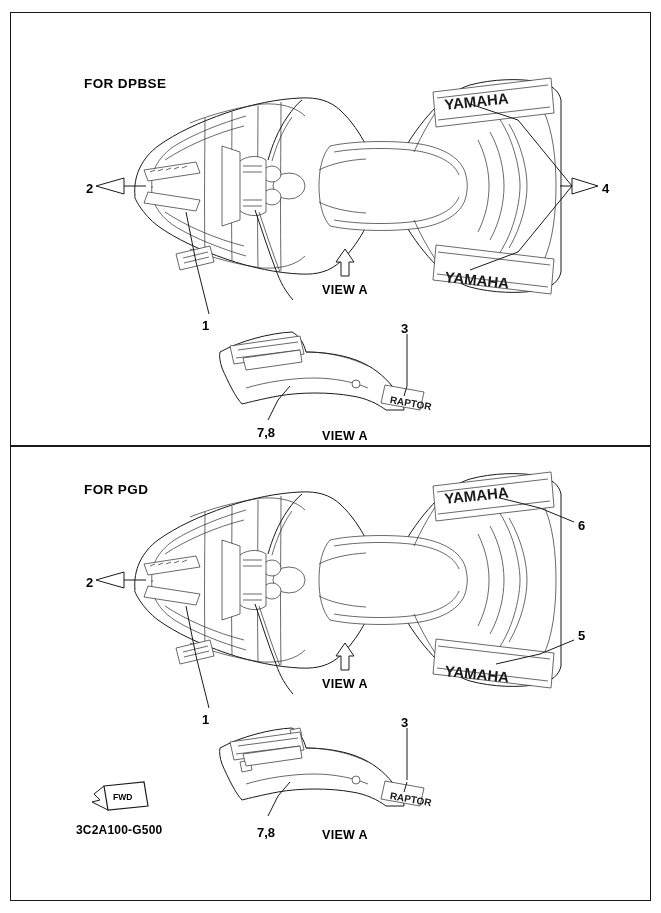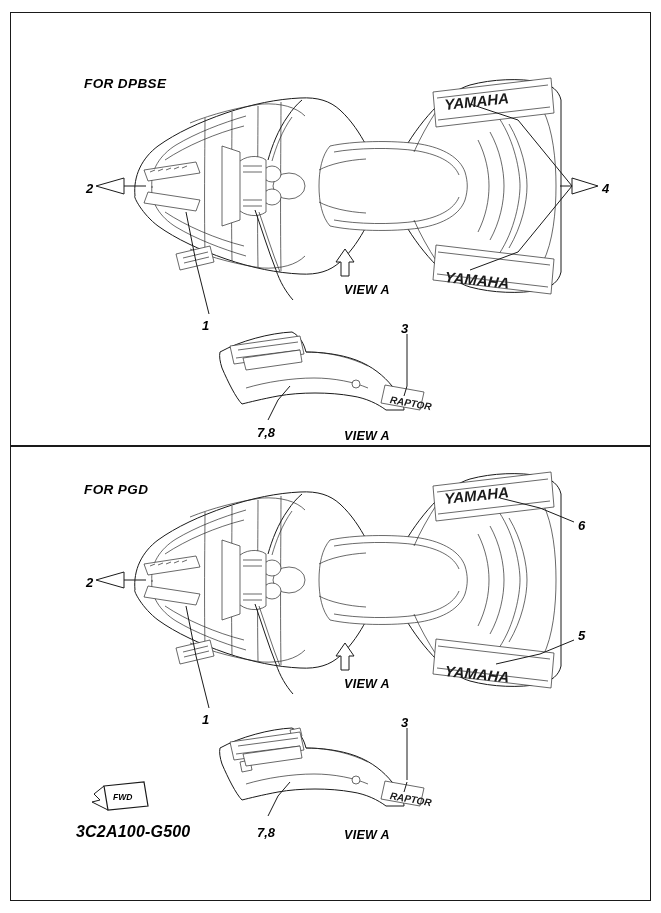--- a/index.html
+++ b/index.html
@@ -13,21 +13,20 @@
     font-family: "Liberation Sans", sans-serif;
     color: #000000;
     position: relative;
     overflow: hidden;
   }
   .page {
     position: absolute;
     left: 0; top: 0;
     width: 661px;
     height: 913px;
-    font-style: italic;
   }
   .frame {
     position: absolute;
     border: 1.4px solid #1a1a1a;
     box-sizing: border-box;
   }
   #panel-top {
     left: 10px; top: 12px;
     width: 641px; height: 434px;
   }
@@ -47,25 +46,24 @@
     font-size: 13px;
     font-weight: bold;
     white-space: nowrap;
   }
   .viewlabel {
     position: absolute;
     font-size: 12.5px;
     font-weight: bold;
     letter-spacing: 0.3px;
     white-space: nowrap;
-    margin-left: 22px;
   }
   .partnum {
     position: absolute;
-    font-size: 16px;
+    font-size: 12px;
     font-weight: bold;
     letter-spacing: 0.2px;
     white-space: nowrap;
   }
   svg.art {
     position: absolute;
     left: 0; top: 0;
     width: 661px;
     height: 913px;
     pointer-events: none;

